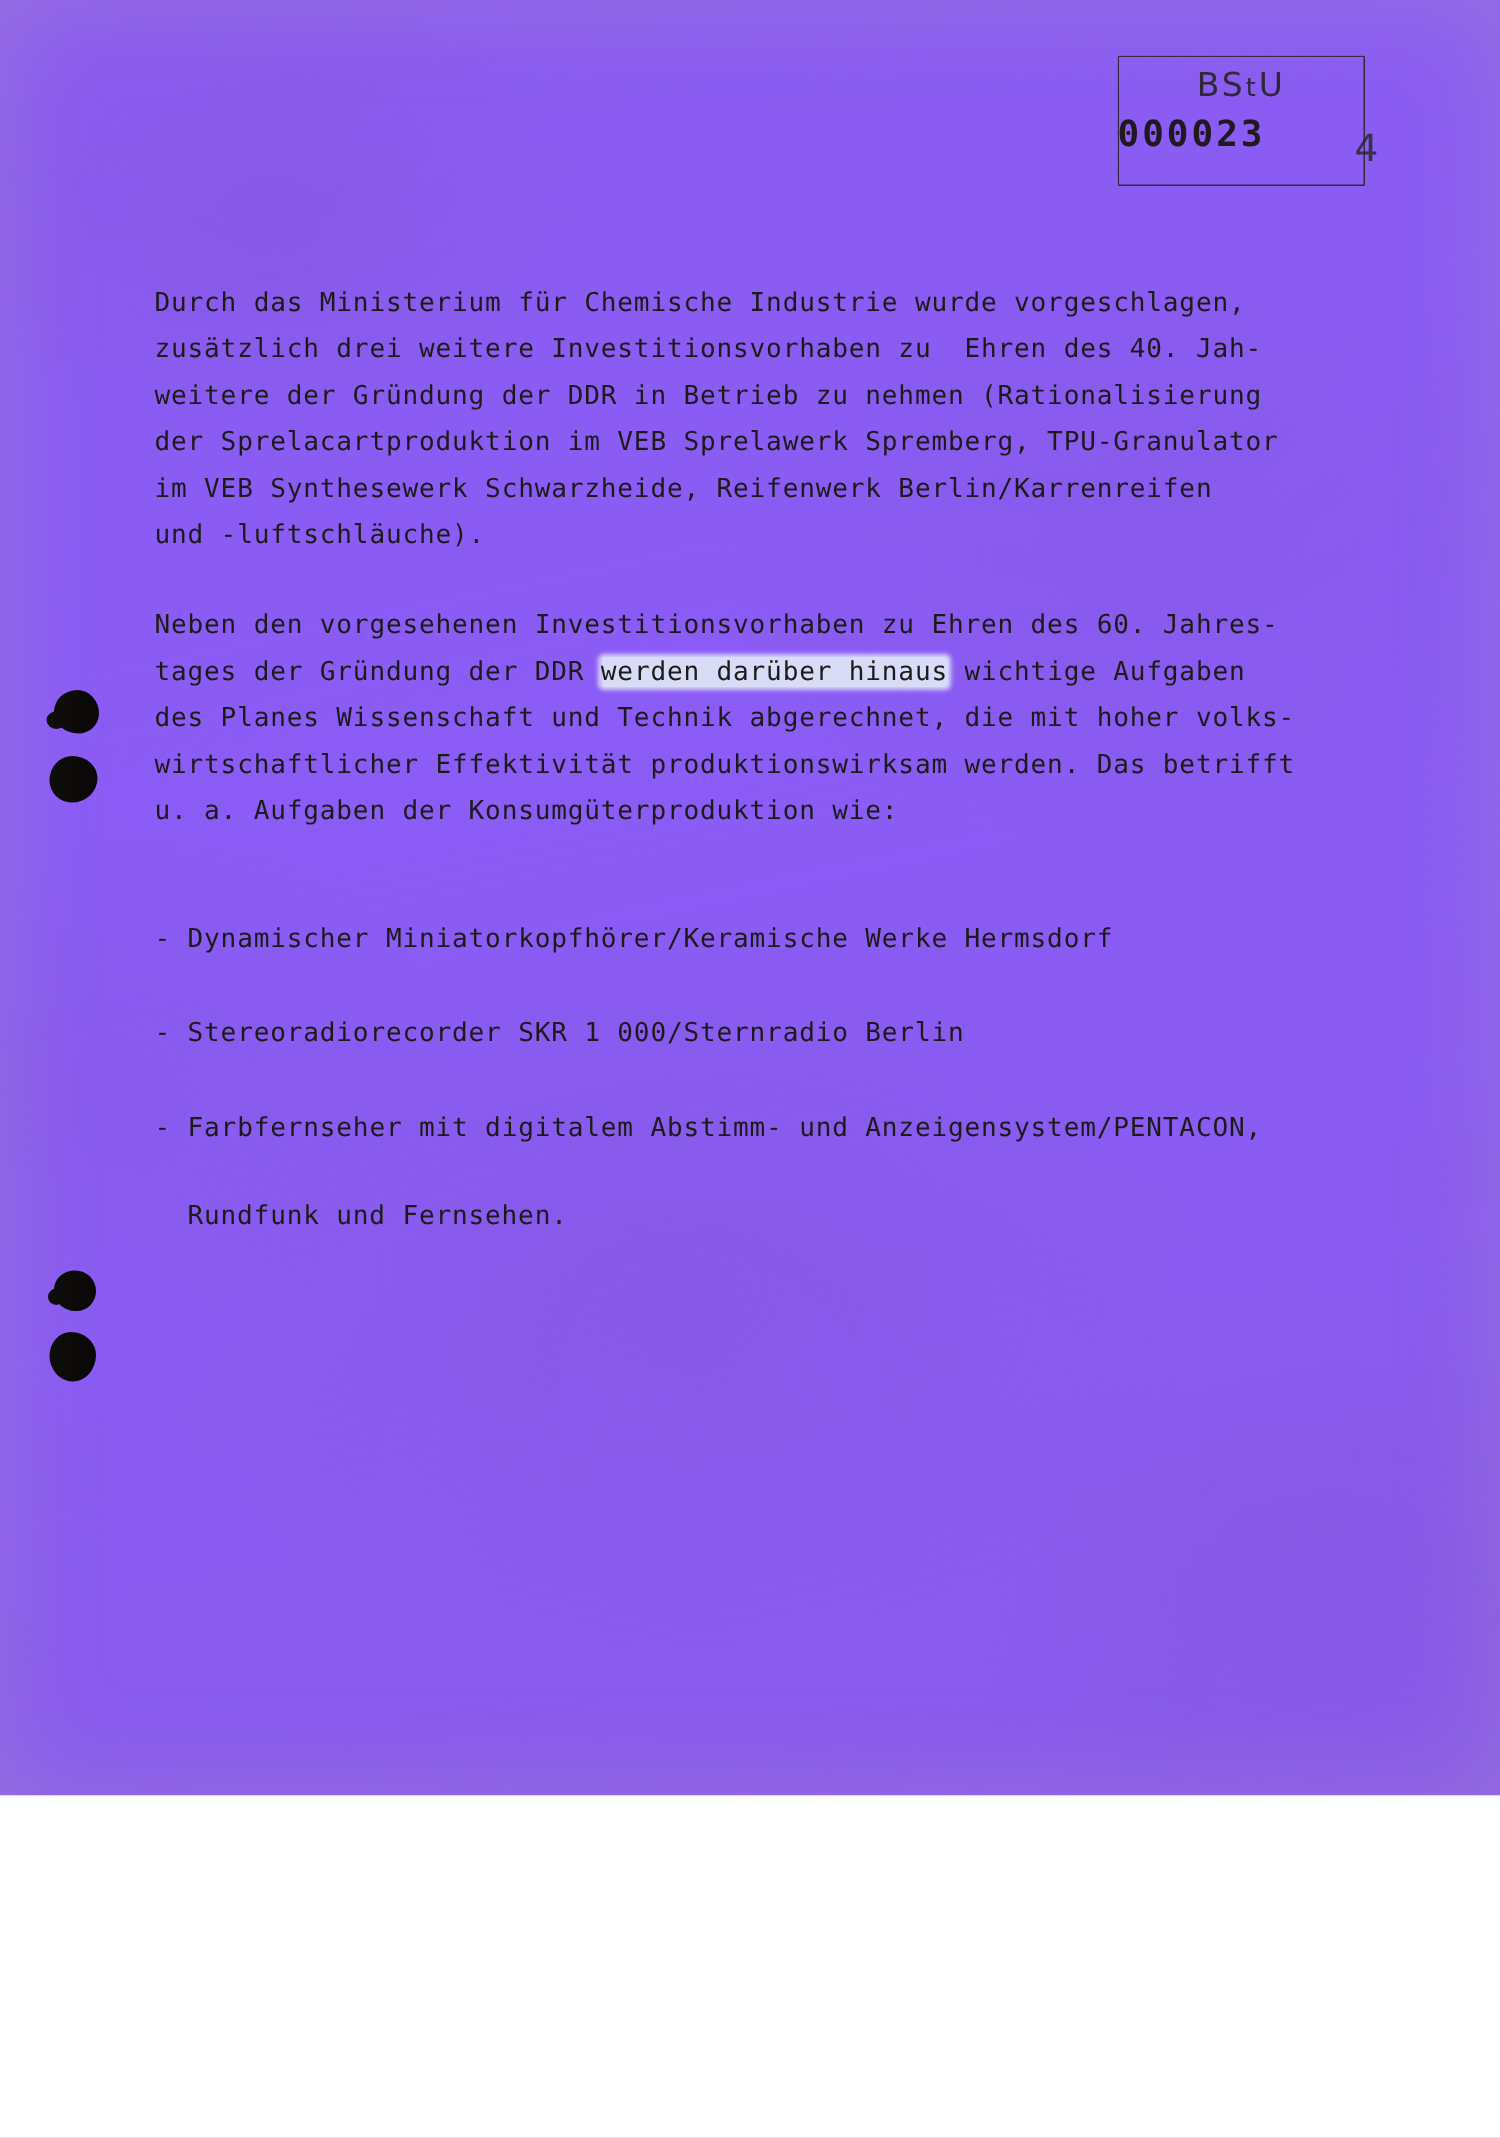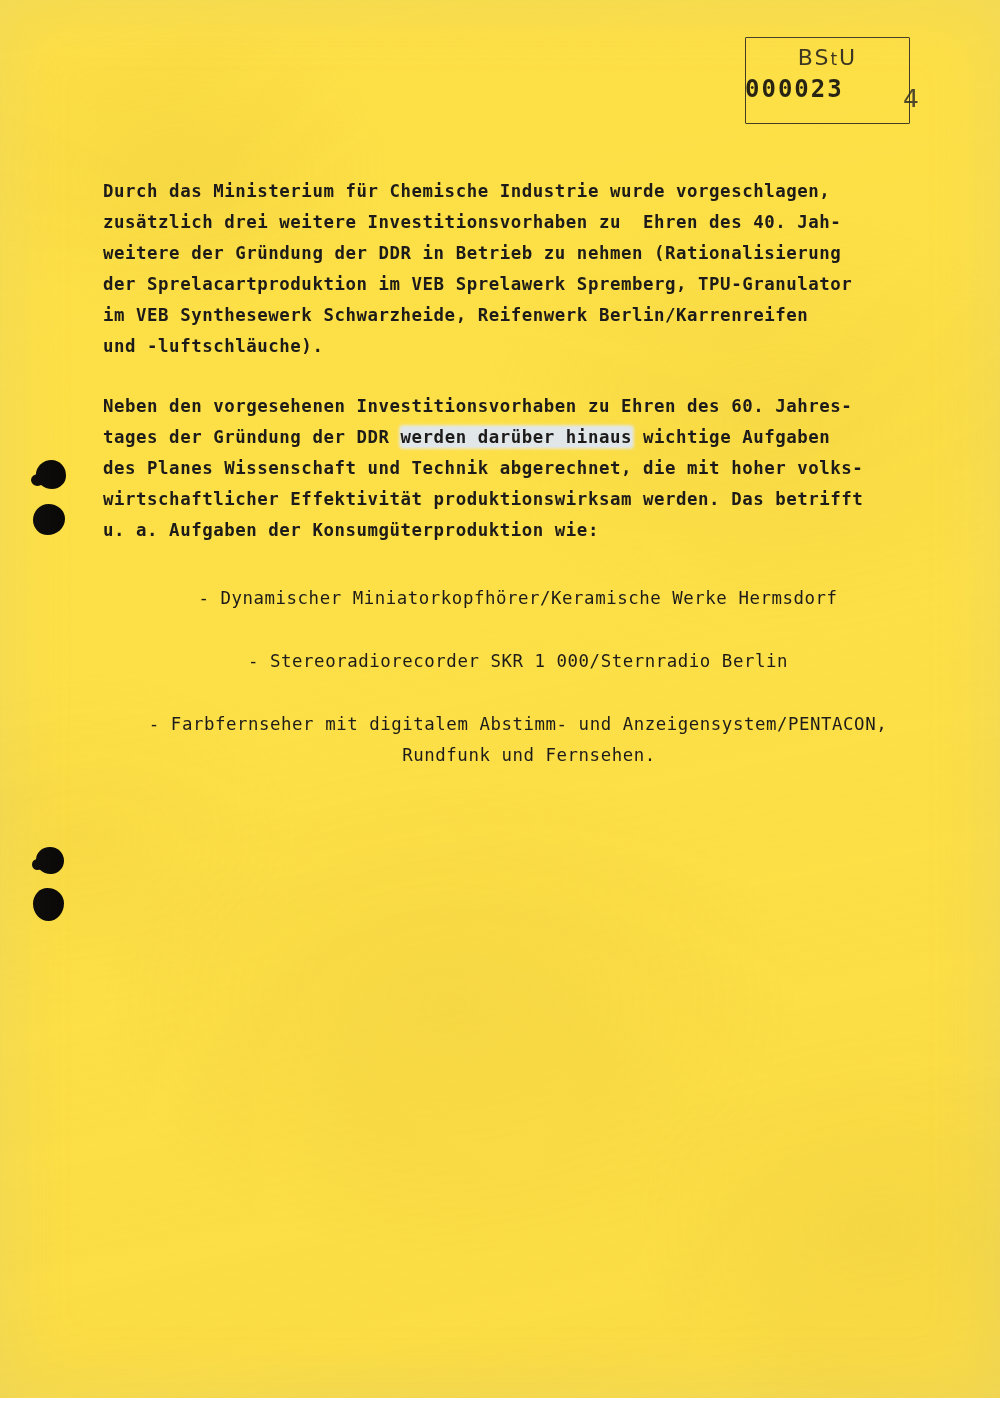--- a/index.html
+++ b/index.html
@@ -4,22 +4,22 @@
 <title>BStU Document Scan</title>
 <style>
   html, body {
     margin: 0;
     padding: 0;
     background: #ffffff;
   }
   #page {
     position: relative;
     width: 1000px;
-    height: 1398px;
-    background: #fde047;
+    height: 1197px;
+    background: #8b5cf6;
     overflow: hidden;
     font-family: "DejaVu Sans Mono", "Liberation Mono", monospace;
     -webkit-font-smoothing: antialiased;
   }
 
   
   #paper-grain {
     position: absolute;
     inset: 0;
     pointer-events: none;
@@ -100,48 +100,47 @@
   }
 
   
   #body-text {
     position: absolute;
     left: 103px;
     top: 176px;
     width: 830px;
   }
   .para {
-    margin: 0 0 29px 0;
-    font-weight: bold;
+    margin: 11px 0 29px 0;
   }
   .tline {
     font-size: 17.4px;
     line-height: 31px;
     letter-spacing: 0.55px;
     color: #1d1b19;
     white-space: pre;
   }
   .tline .hl {
     background: rgba(222,231,246,0.92);
     box-shadow: 0 0 3px 2px rgba(226,233,246,0.85);
     border-radius: 2px;
   }
 
   #item-list {
     position: absolute;
     left: 103px;
-    top: 583px;
+    top: 611px;
     width: 830px;
-    text-align: center;
   }
   .list-item {
     margin: 0 0 32px 0;
   }
   .list-item .tline.cont {
     padding-left: 22px;
+    margin-top: 28px;
   }
 
   
   .ink-blot {
     position: absolute;
     background: #0a0908;
   }
   .ink-blot::after {
     content: "";
     position: absolute;

